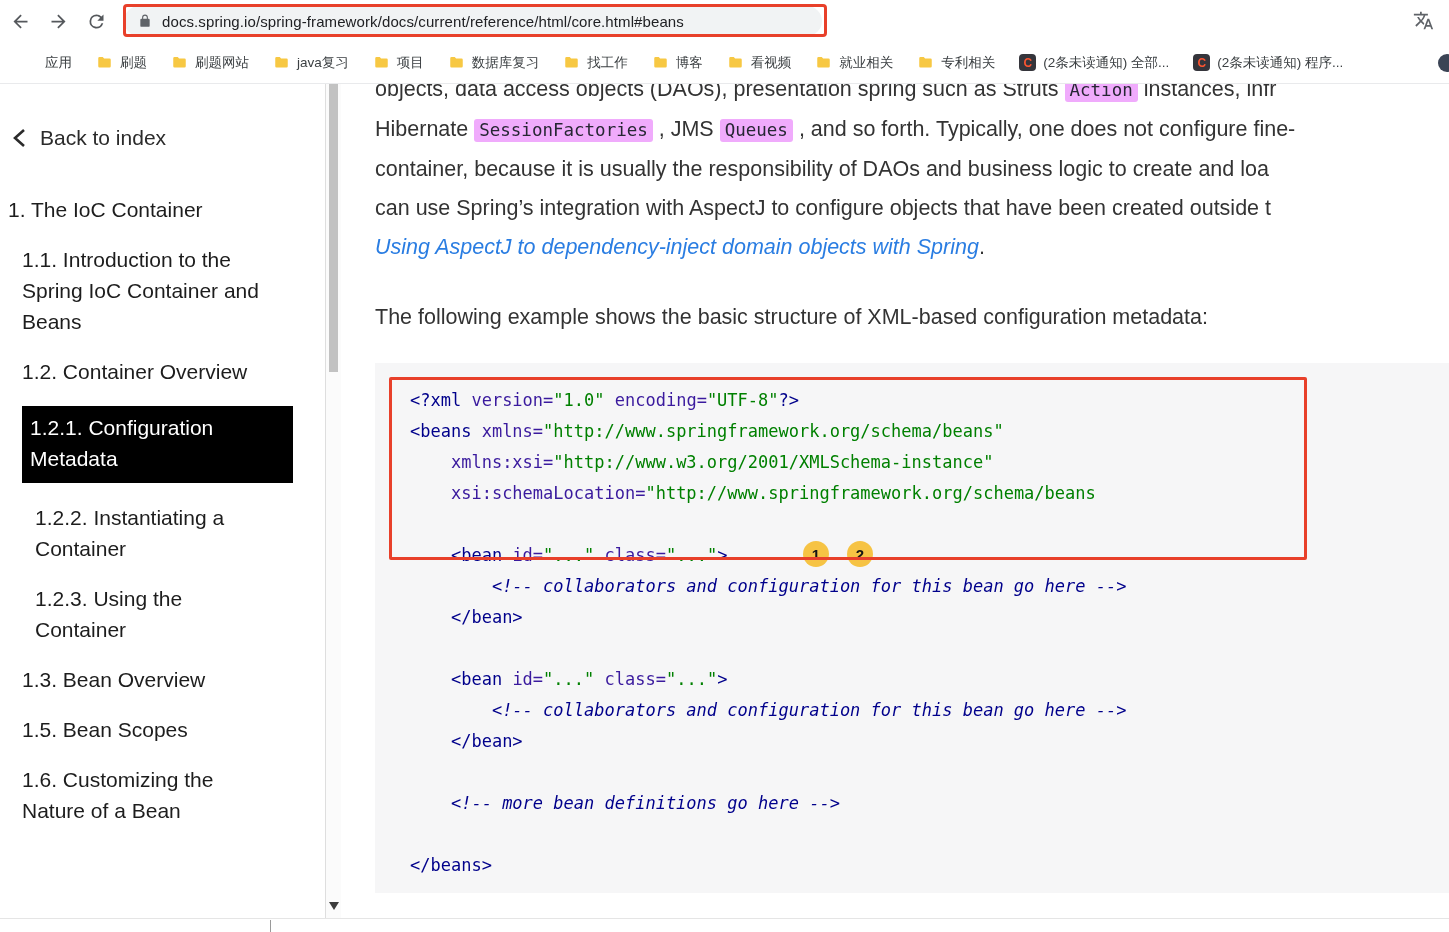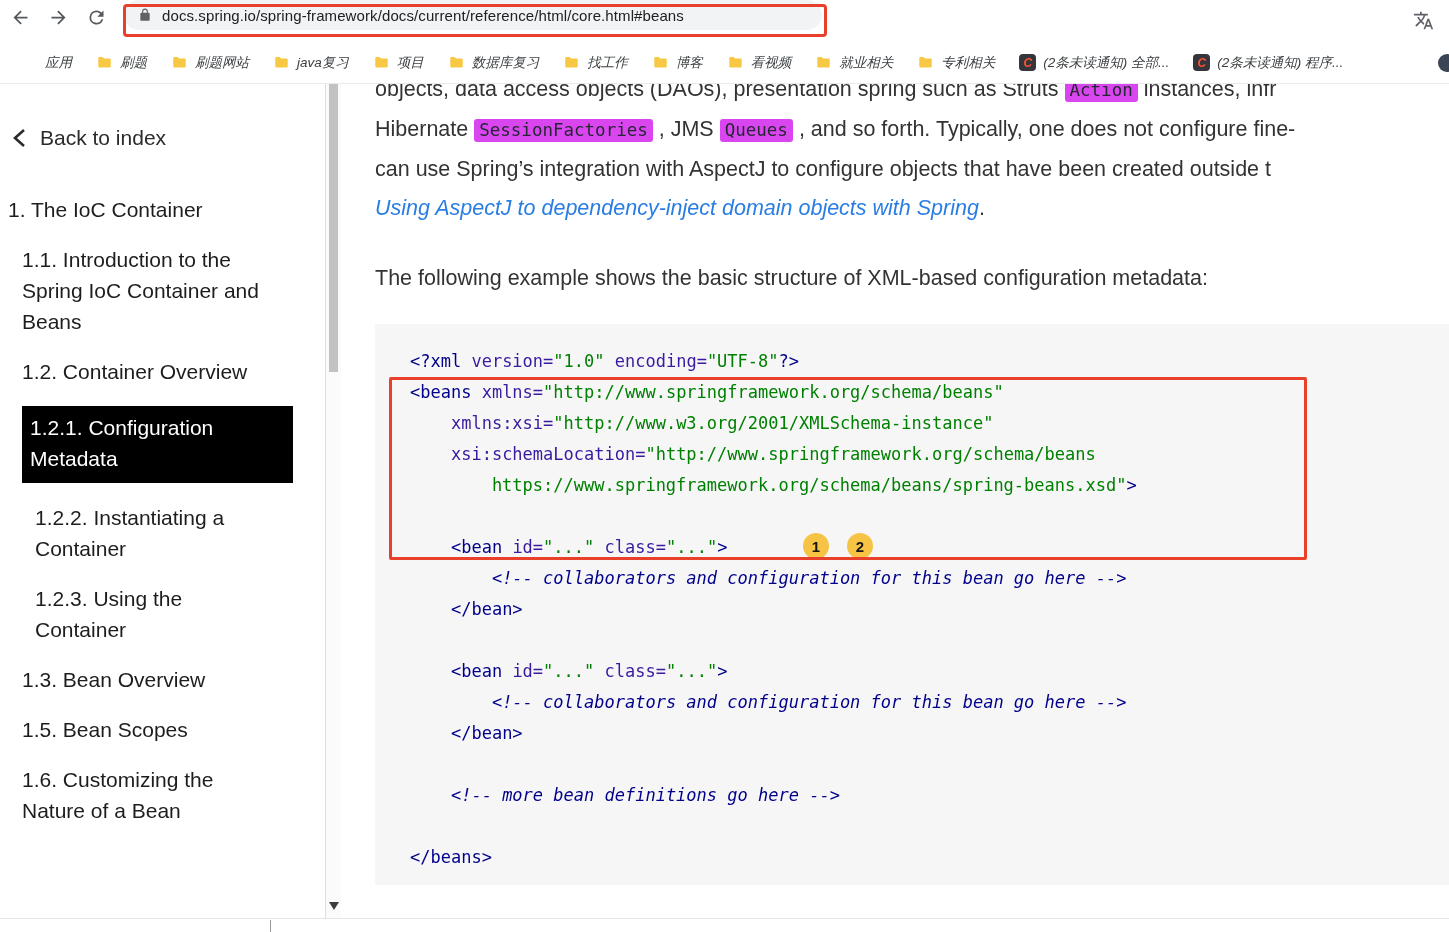--- a/index.html
+++ b/index.html
@@ -1,33 +1,33 @@
 <!DOCTYPE html>
 <html style="--annotation-red: #e8402a; --link-blue: #2a7de2; --code-tag: #00008b; --code-attr: #3a1a9e; --code-value: #008000; --code-comment: #00008b; --code-block-bg: #f6f6f7; --callout-bg: #f6c344; --selected-bg: #000000; --selected-fg: #ffffff; --csdn-red: #fc5531; --folder-yellow: #f7c843;"><head>
 <meta charset="utf-8">
 <style>
   * { margin:0; padding:0; box-sizing:border-box; }
   html,body { width:1449px; height:932px; overflow:hidden; background:#fff;
               font-family:"Liberation Sans","DejaVu Sans",sans-serif; }
   body { position:relative; }
 
   
-  .toolbar { height:42px; display:flex; background:#fff; position:relative; }
+  .toolbar { height:42px; display:flex; align-items:center; background:#fff; position:relative; }
   .nav-btn { width:35px; height:34px; border:none; background:transparent; display:flex;
              align-items:center; justify-content:center; margin-left:3px; cursor:pointer; }
   .nav-btn svg { width:21px; height:21px; fill:#55585c; }
   .address-bar { position:relative; margin-left:10px; width:698px; height:30px; background:#f1f3f4;
                  border-radius:15px; display:flex; align-items:center; padding:0 14px; }
   .lock-wrap svg { width:14px; height:14px; fill:#5f6368; display:block; }
   .url { font-size:15px; color:#202124; margin-left:10px; white-space:nowrap; letter-spacing:.1px; }
   .translate-wrap { position:absolute; right:15px; top:10px; width:21px; height:21px; }
   .translate-wrap svg { width:21px; height:21px; fill:#5f6368; }
 
   .bookmarks { height:42px; display:flex; align-items:center; padding-left:12px; background:#fff;
-               border-bottom:1px solid #e9eaec; position:relative;font-style:italic; }
+               border-bottom:1px solid #e9eaec; position:relative; }
   .bookmark { display:flex; align-items:center; padding:0 12px; height:28px; border-radius:14px; cursor:pointer; }
   .bm-icon { width:17px; height:16px; display:flex; align-items:center; justify-content:center; flex:none; }
   .bm-label { font-size:13.5px; color:#3c4043; margin-left:7px; white-space:nowrap; }
   .apps-grid { display:grid; grid-template-columns:repeat(3,4px); grid-template-rows:repeat(3,4px); gap:1px;
                width:14px; height:14px; }
   .apps-grid i { border-radius:1px; display:block; }
   .csdn { background:#35353b; border-radius:4px; color:var(--csdn-red); font-weight:bold; font-size:12px;
           width:17px; height:17px; font-family:"Liberation Sans",sans-serif; }
   .edge-icon { position:absolute; left:1438px; top:12px; width:18px; height:18px; border-radius:50%;
                background:#3b4455; }
@@ -50,21 +50,21 @@
   .v-scrollbar { position:absolute; top:0; right:0; width:15px; height:100%; background:#fbfbfb; }
   .v-thumb { position:absolute; top:0; left:3px; width:9px; height:288px; background:#c2c2c2; }
   .v-down { position:absolute; bottom:20px; left:0; width:15px; height:16px; display:flex;
             align-items:center; justify-content:center; cursor:pointer; }
   .v-down .tri { width:0; height:0; border:5px solid transparent; border-top:8px solid #3c3c3c; margin-top:8px; }
 
   main { flex:1; padding-left:34px; overflow:hidden; }
   .para { margin-top:-14px; }
   .pline { font-size:21.5px; line-height:39px; color:#333; white-space:nowrap; }
   .inline-code { font-family:"DejaVu Sans Mono","Liberation Mono",monospace; font-size:17.5px;
-                 background:#d946ef; color:#262633; padding:1px 5px 2px; border-radius:3px; }
+                 background:#f0abfc; color:#262633; padding:1px 5px 2px; border-radius:3px; }
   .doclink { color:var(--link-blue); text-decoration:none; cursor:pointer;font-style:italic; }
   .intro { margin-top:31px; font-size:21.5px; line-height:39px; color:#333; white-space:nowrap; }
 
   .codeblock { margin-top:26px; background:var(--code-block-bg); padding:22px 0 12px 35px; width:100%; }
   .cline { font-family:"DejaVu Sans Mono","Liberation Mono",monospace; font-size:17px; line-height:31px;
            white-space:pre; color:#1f1f1f; }
   .tk-tag { color:var(--code-tag); }
   .tk-attr { color:var(--code-attr); }
   .tk-val { color:var(--code-value); }
   .tk-com { color:var(--code-comment);font-style:italic; }
@@ -252,31 +252,31 @@
       <div class="v-down">
         <span class="tri"></span>
       </div>
     </div>
   </aside>
 
   <main>
     <div class="para" id="para">
         <div class="pline"><span>objects, data access objects (DAOs), presentation spring such as Struts </span><code class="inline-code">Action</code><span> instances, infr</span></div>
         <div class="pline"><span>Hibernate </span><code class="inline-code">SessionFactories</code><span> , JMS </span><code class="inline-code">Queues</code><span> , and so forth. Typically, one does not configure fine-</span></div>
+        <div class="pline"><span>container, because it is usually the responsibility of DAOs and business logic to create and loa</span></div>
         <div class="pline"><span>can use Spring’s integration with AspectJ to configure objects that have been created outside t</span></div>
         <div class="pline"><a class="doclink" href="#">Using AspectJ to dependency-inject domain objects with Spring</a><span>.</span></div>
       </div>
     <p class="intro">The following example shows the basic structure of XML-based configuration metadata:</p>
     <div class="codeblock">
       <div id="code">
           <div class="cline"><span class="tk-tag">&lt;?xml </span><span class="tk-attr">version=</span><span class="tk-val">"1.0"</span><span class="tk-pln"> </span><span class="tk-attr">encoding=</span><span class="tk-val">"UTF-8"</span><span class="tk-tag">?&gt;</span></div>
           <div class="cline"><span class="tk-tag">&lt;beans </span><span class="tk-attr">xmlns=</span><span class="tk-val">"http://www.springframework.org/schema/beans"</span></div>
           <div class="cline"><span class="tk-pln">    </span><span class="tk-attr">xmlns:xsi=</span><span class="tk-val">"http://www.w3.org/2001/XMLSchema-instance"</span></div>
           <div class="cline"><span class="tk-pln">    </span><span class="tk-attr">xsi:schemaLocation=</span><span class="tk-val">"http://www.springframework.org/schema/beans</span></div>
-          <div class="cline"><span class="tk-val">        https://www.springframework.org/schema/beans/spring-beans.xsd"</span><span class="tk-tag">&gt;</span></div>
           <div class="cline">&nbsp;</div>
           <div class="cline"><span class="tk-pln">    </span><span class="tk-tag">&lt;bean </span><span class="tk-attr">id=</span><span class="tk-val">"..."</span><span class="tk-pln"> </span><span class="tk-attr">class=</span><span class="tk-val">"..."</span><span class="tk-tag">&gt;</span><span class="tk-pln">      </span><span class="callout">1</span><span class="callout">2</span></div>
           <div class="cline"><span class="tk-pln">        </span><span class="tk-com">&lt;!-- collaborators and configuration for this bean go here --&gt;</span></div>
           <div class="cline"><span class="tk-pln">    </span><span class="tk-tag">&lt;/bean&gt;</span></div>
           <div class="cline">&nbsp;</div>
           <div class="cline"><span class="tk-pln">    </span><span class="tk-tag">&lt;bean </span><span class="tk-attr">id=</span><span class="tk-val">"..."</span><span class="tk-pln"> </span><span class="tk-attr">class=</span><span class="tk-val">"..."</span><span class="tk-tag">&gt;</span></div>
           <div class="cline"><span class="tk-pln">        </span><span class="tk-com">&lt;!-- collaborators and configuration for this bean go here --&gt;</span></div>
           <div class="cline"><span class="tk-pln">    </span><span class="tk-tag">&lt;/bean&gt;</span></div>
           <div class="cline">&nbsp;</div>
           <div class="cline"><span class="tk-pln">    </span><span class="tk-com">&lt;!-- more bean definitions go here --&gt;</span></div>

